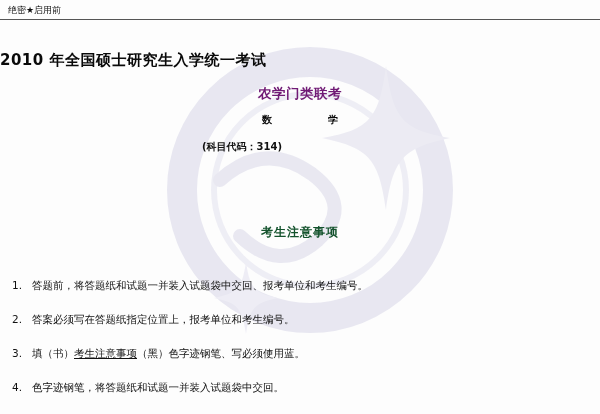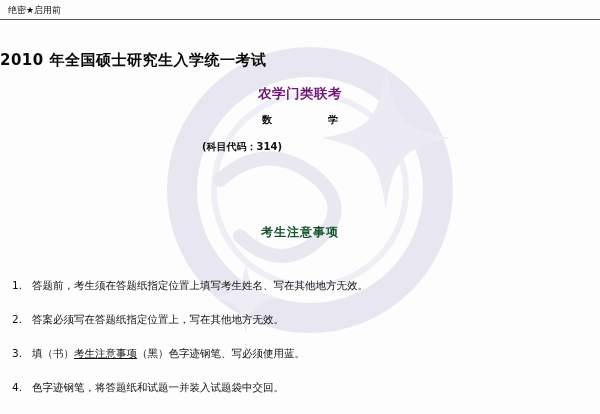--- a/index.html
+++ b/index.html
@@ -164,25 +164,25 @@
   <div class="content">
     <div class="title-main">2010 年全国硕士研究生入学统一考试</div>
     <div class="title-sub">农学门类联考</div>
     <div class="title-subject">数　　学</div>
     <div class="title-code">(科目代码：314)</div>
     <div class="notice-heading">考生注意事项</div>
 
     <div class="notice-list" id="notice-list">
         <div class="notice-item">
           <span class="notice-num">1.</span>
-          <span class="notice-text"><span>答题前，考生须在答题纸指定位置上填写考生姓名、写在其他地方无效。</span></span>
+          <span class="notice-text"><span>答题前，将答题纸和试题一并装入试题袋中交回、报考单位和考生编号。</span></span>
         </div>
         <div class="notice-item">
           <span class="notice-num">2.</span>
-          <span class="notice-text"><span>答案必须写在答题纸指定位置上，写在其他地方无效。</span></span>
+          <span class="notice-text"><span>答案必须写在答题纸指定位置上，报考单位和考生编号。</span></span>
         </div>
         <div class="notice-item">
           <span class="notice-num">3.</span>
           <span class="notice-text"><span>填（书）</span><span class="u">考生注意事项</span><span>（黑）色字迹钢笔、写必须使用蓝。</span></span>
         </div>
         <div class="notice-item">
           <span class="notice-num">4.</span>
           <span class="notice-text"><span>色字迹钢笔，将答题纸和试题一并装入试题袋中交回。</span></span>
         </div>
       </div>

